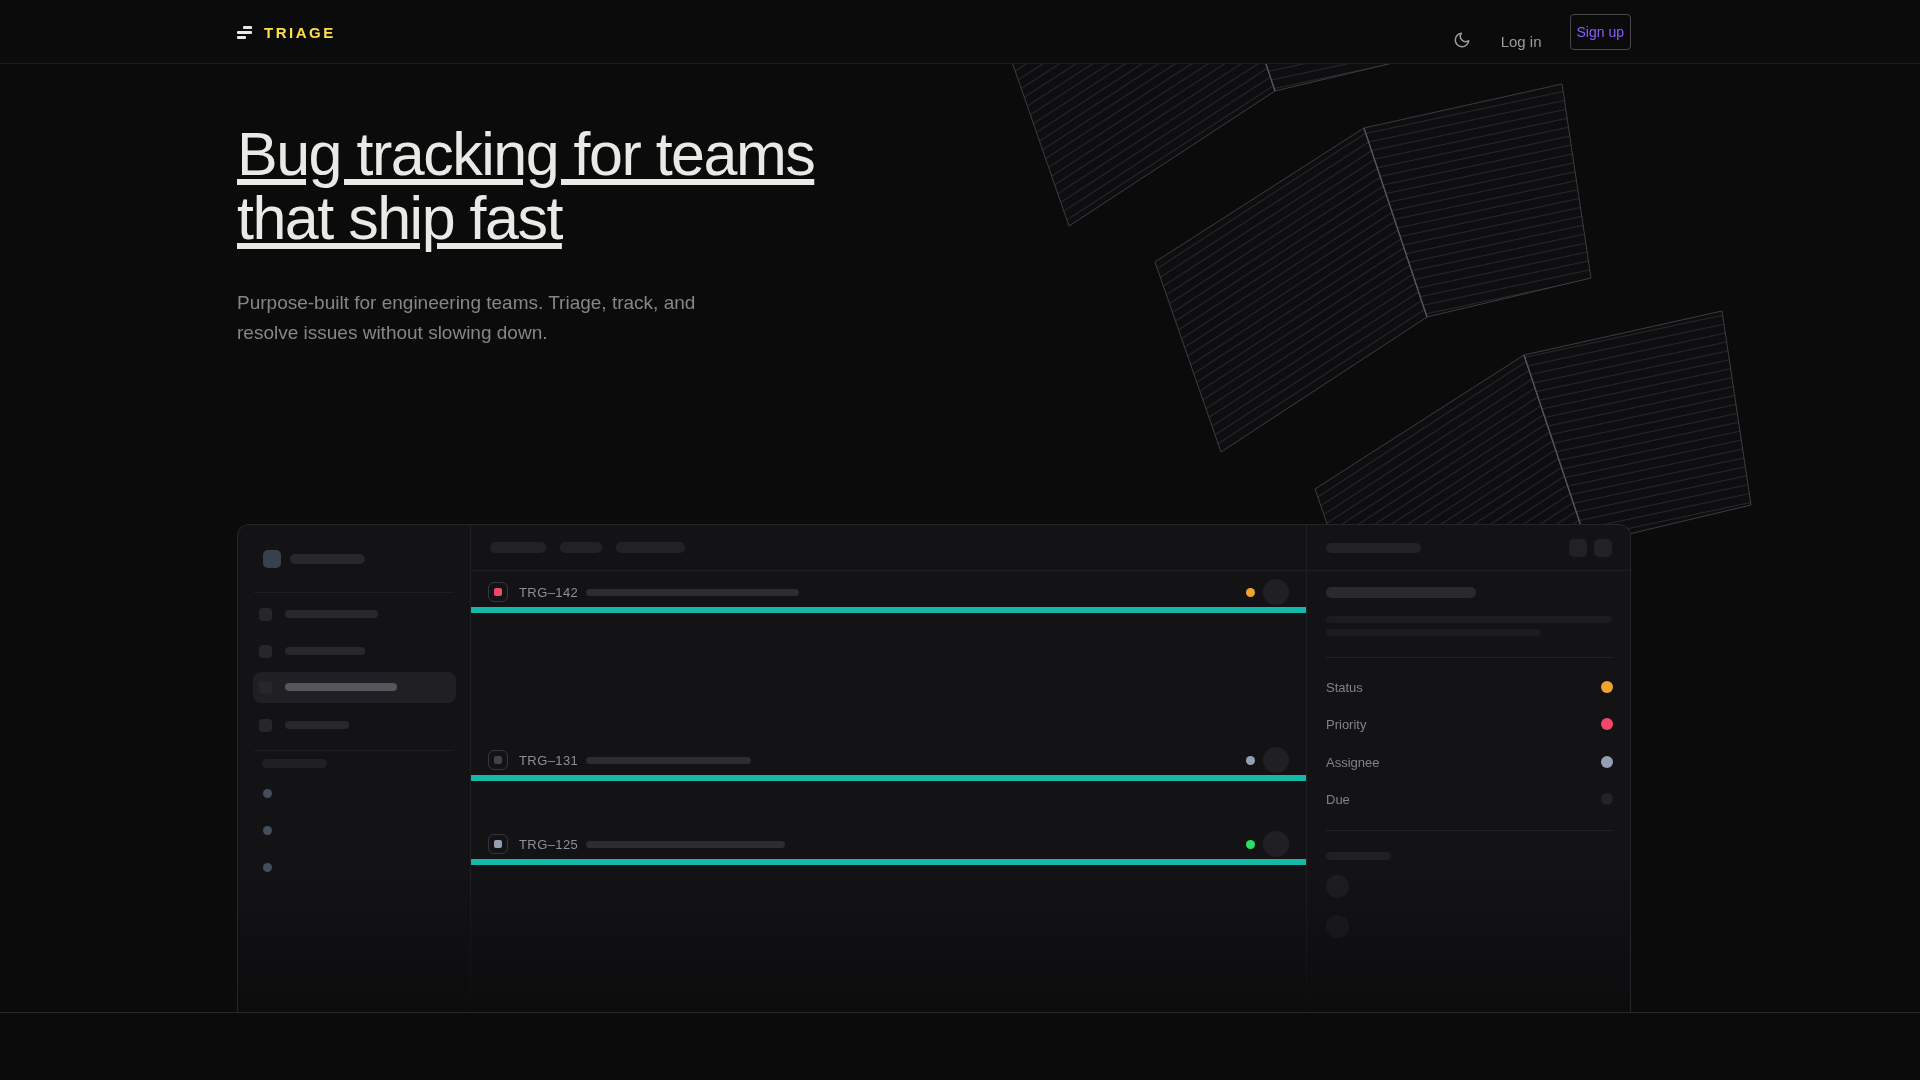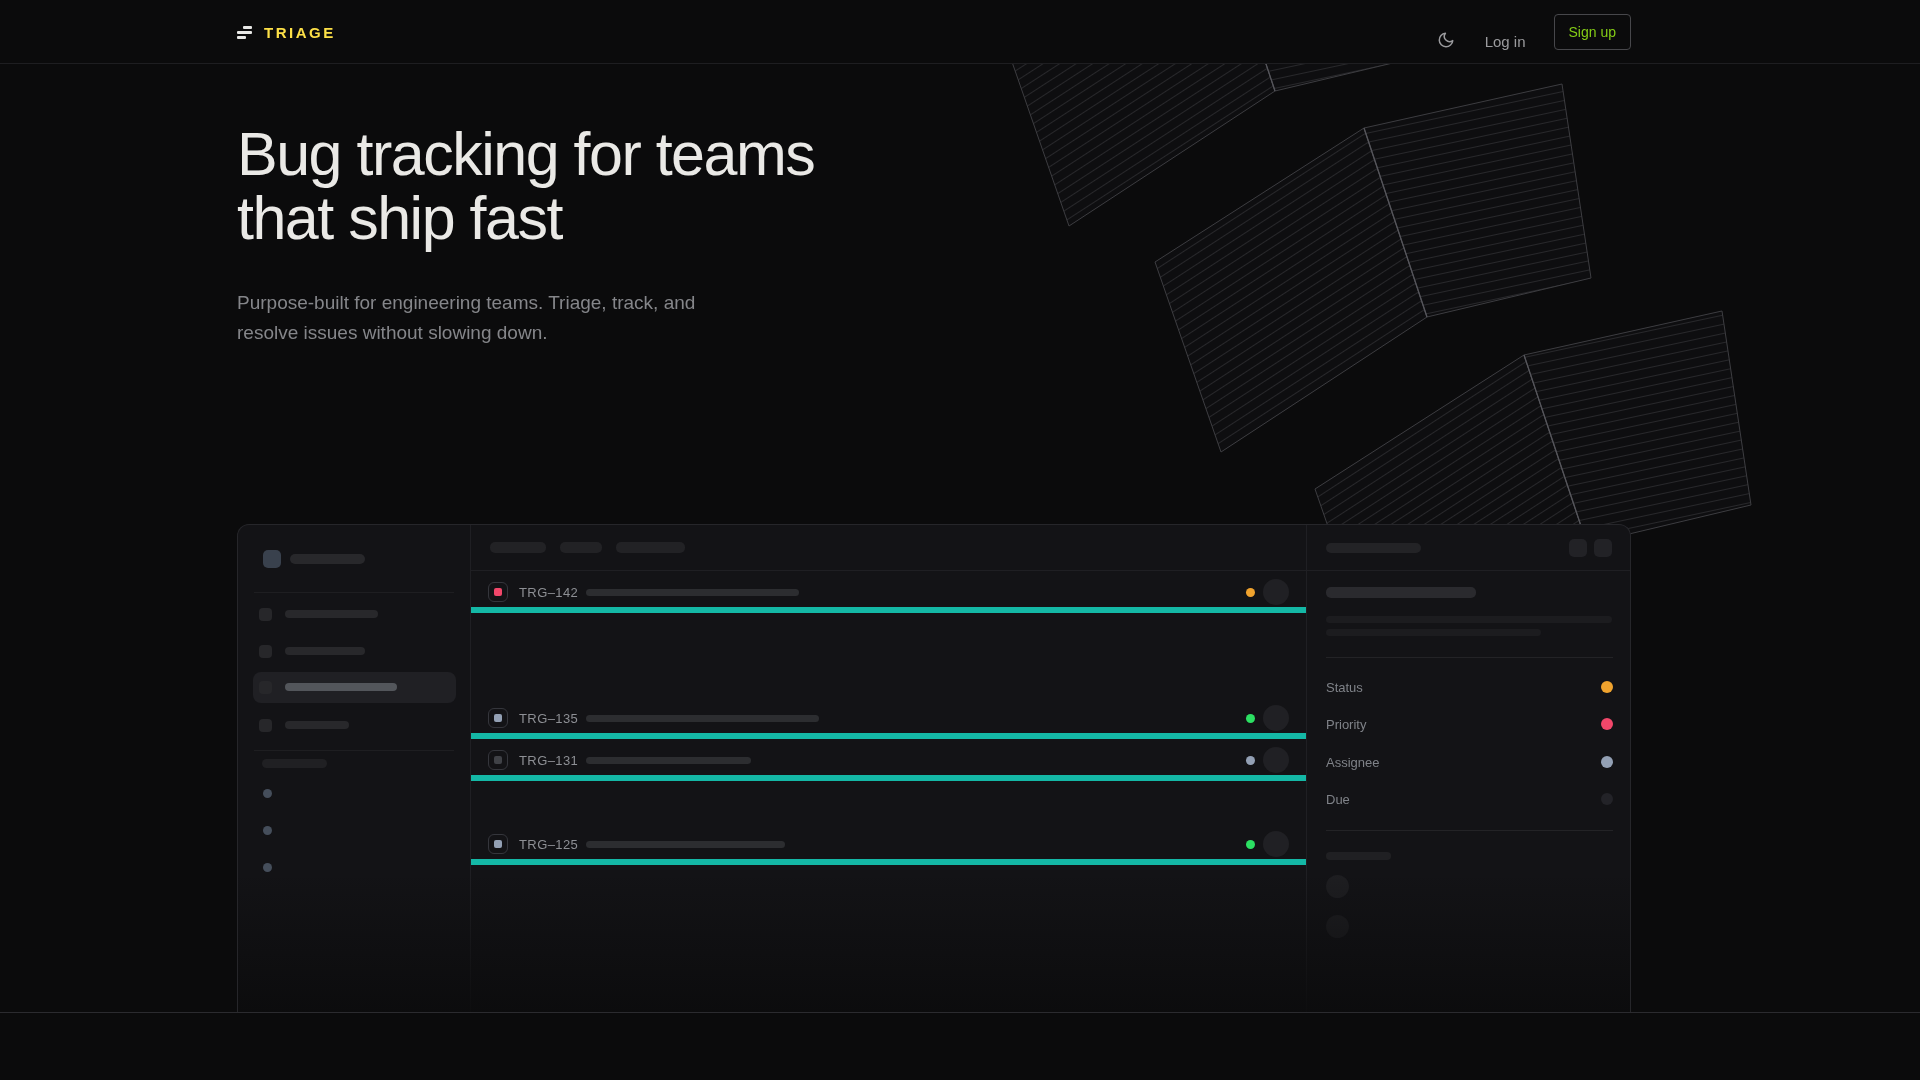--- a/index.html
+++ b/index.html
@@ -24,29 +24,29 @@
   .brand-icon { display:flex; flex-direction:column; gap:2px; width:15px; }
   .brand-icon span { height:3px; border-radius:1px; background:#e8e8e6; }
   .brand-icon .b1 { width:9px; align-self:flex-end; }
   .brand-icon .b2 { width:15px; }
   .brand-icon .b3 { width:9px; align-self:flex-start; }
   .brand-text { font-size:15px; font-weight:700; letter-spacing:2.5px; color:#fde047; }
   .nav-right { display:flex; align-items:flex-end; gap:28px; }
   .moon-btn { width:20px; height:20px; cursor:pointer; display:flex; align-items:center; }
   .login { font-size:15px; color:#9b9b9e; cursor:pointer; }
   .signup {
-    font-size:14px; color:#84cc16; background:transparent;
-    border:1px solid #47474b; border-radius:4px; padding:9px 14px; cursor:pointer;
+    font-size:14px; color:#8b5cf6; background:transparent;
+    border:1px solid #47474b; border-radius:4px; padding:9px 6px; cursor:pointer;
     font-family:"Liberation Sans", sans-serif;
   }
   
   .hero-border { position:absolute; left:0; top:1012px; width:1920px; height:1px; background:#2b2b2f; z-index:12; }
   .headline {
     position:absolute; left:237px; top:122px; z-index:10;
-    font-size:61px; line-height:64px; font-weight:500; letter-spacing:-1.5px; color:#eae9e6;
+    font-size:61px; line-height:64px; font-weight:500; letter-spacing:-1.5px; color:#eae9e6;text-decoration:underline;
   }
   .subtitle {
     position:absolute; left:237px; top:288px; z-index:10;
     font-size:19px; line-height:30px; color:#85868a;
   }
   .cta {
     position:absolute; left:237px; top:397px; height:51px; z-index:10;
     display:inline-flex; align-items:center; gap:13px; padding:0 26px;
     background:#e8e7e4; color:#141414; border:none; border-radius:3px;
     font-size:17px; font-weight:700; cursor:pointer;
@@ -215,29 +215,20 @@
 
       <div class="issue-row" style="top:46px">
         <span class="iiwrap">
             <span class="ii" style="background: rgb(242, 71, 106);"></span>
           </span>
         <span class="iid">TRG–142</span>
         <span class="ibar" style="width: 213px;"></span>
         <span class="idot" style="background: rgb(240, 163, 46);"></span>
         <span class="iav"></span>
       </div>
-      <div class="issue-row" style="top:172px">
-        <span class="iiwrap">
-            <span class="ii" style="background: rgb(147, 160, 180);"></span>
-          </span>
-        <span class="iid">TRG–135</span>
-        <span class="ibar" style="width: 233px;"></span>
-        <span class="idot" style="background: rgb(44, 224, 99);"></span>
-        <span class="iav"></span>
-      </div>
       <div class="issue-row" style="top:214px">
         <span class="iiwrap">
             <span class="ii" style="background: rgb(64, 66, 71);"></span>
           </span>
         <span class="iid">TRG–131</span>
         <span class="ibar" style="width: 165px;"></span>
         <span class="idot" style="background: rgb(147, 160, 180);"></span>
         <span class="iav"></span>
       </div>
       <div class="issue-row" style="top:298px">

